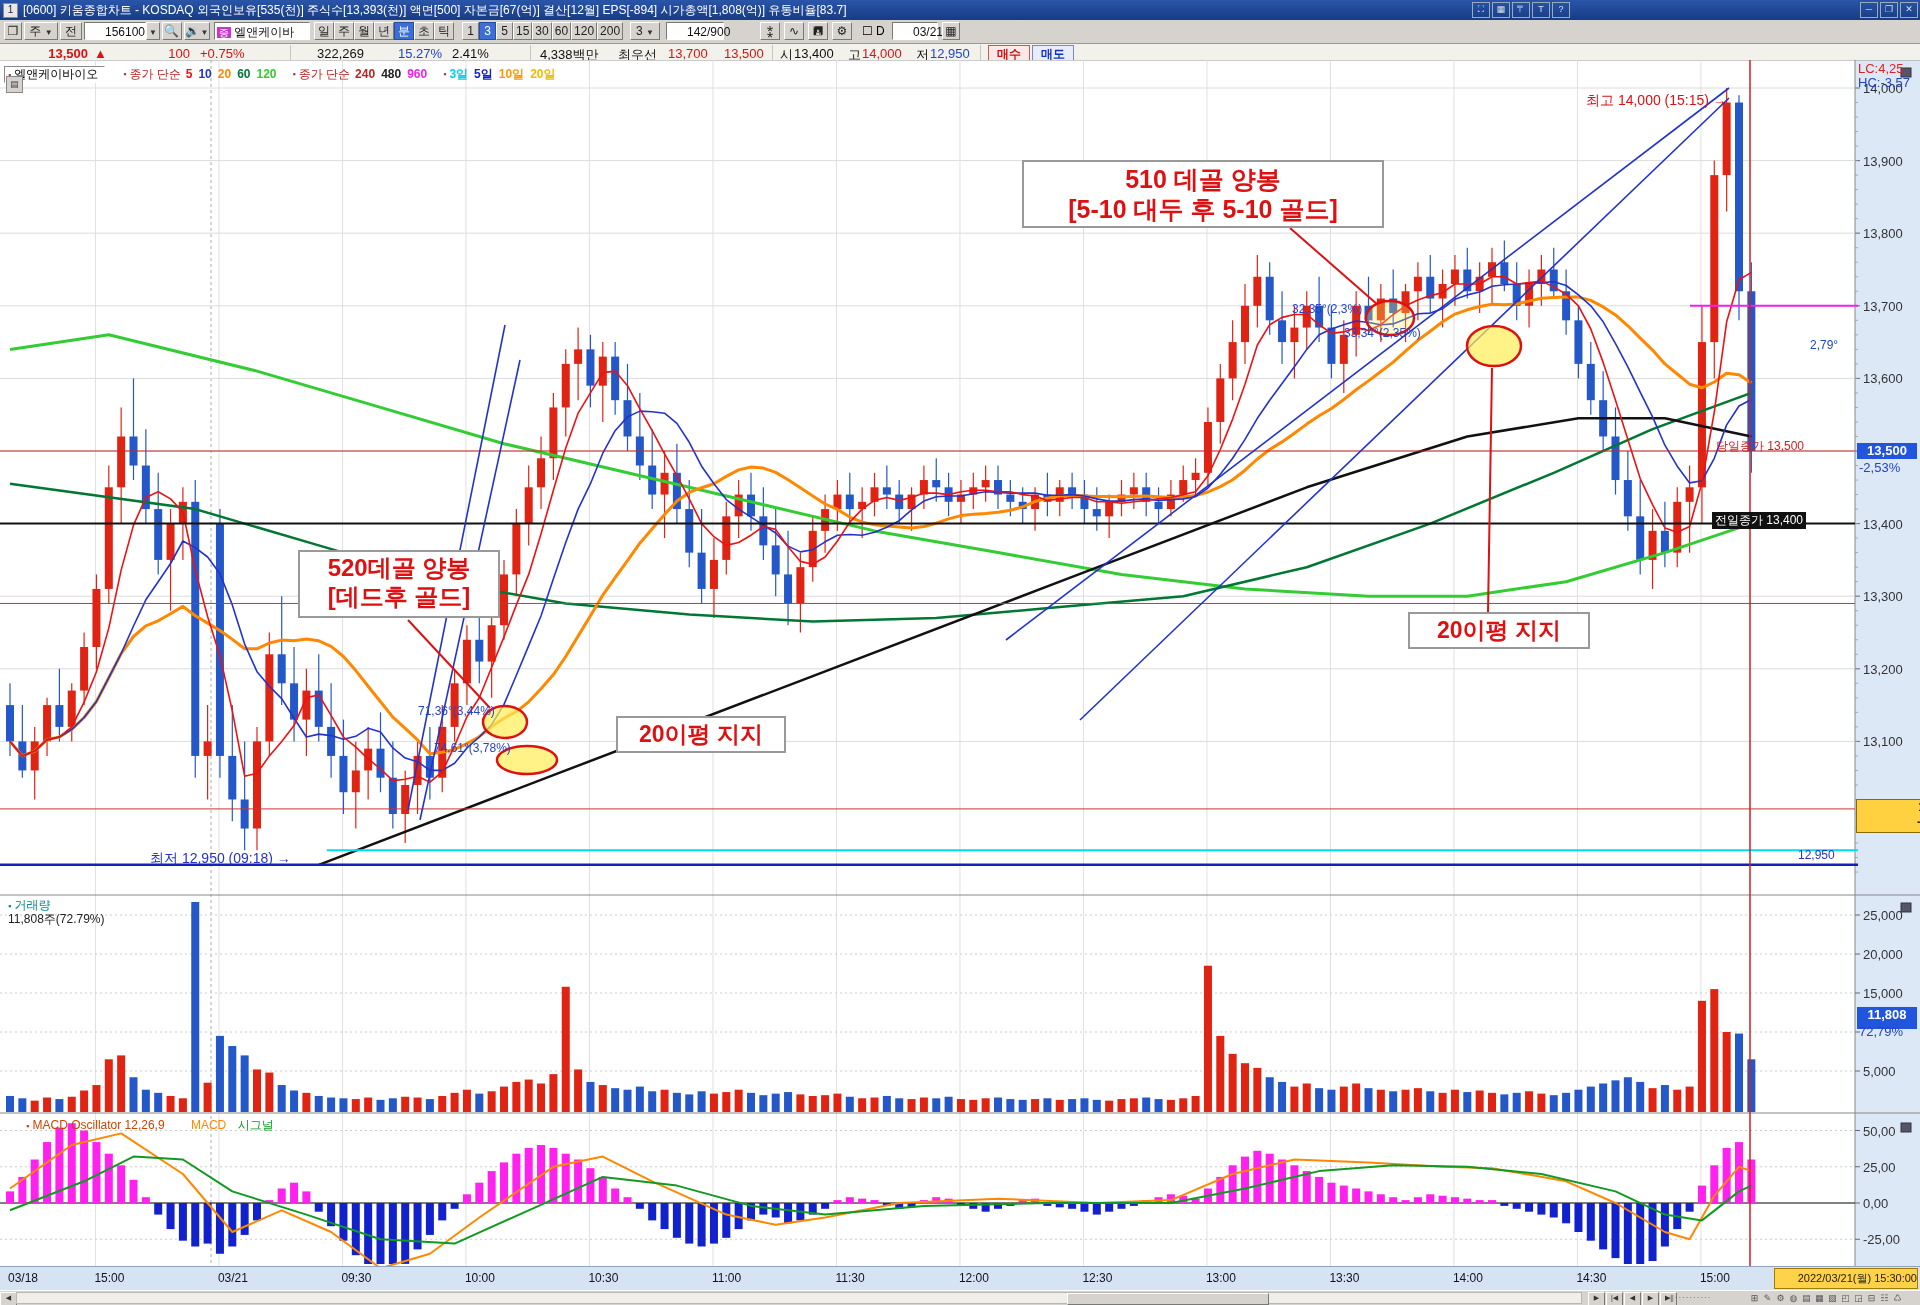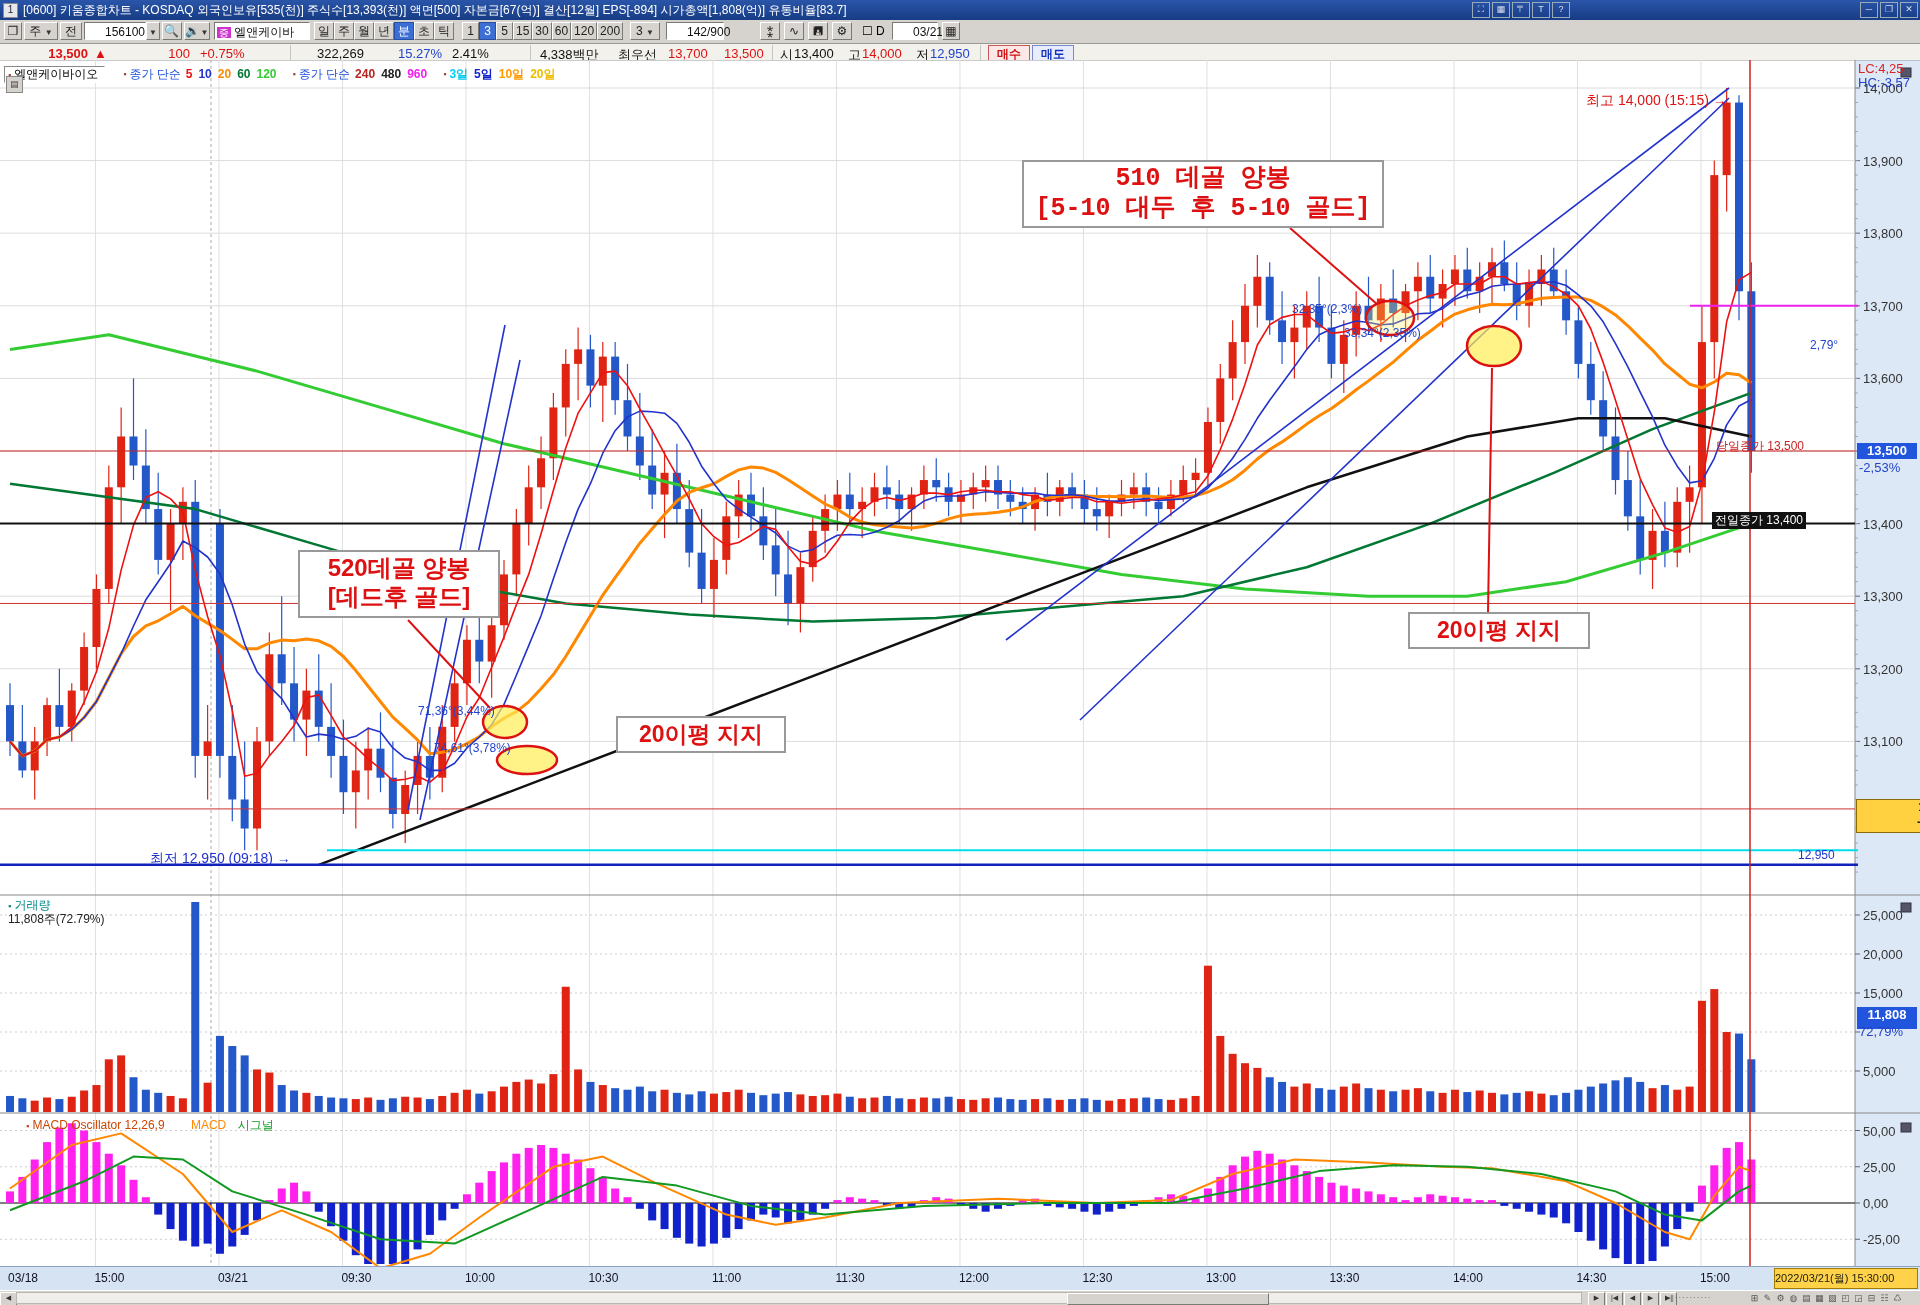--- a/index.html
+++ b/index.html
@@ -23,31 +23,31 @@
   #infobar{left:0;top:44px;width:1920px;height:20px;background:#f2f1ec;border-bottom:1px solid #c0c0ba;font-size:13px;box-sizing:border-box;}
   .iv{position:absolute;top:2px;white-space:nowrap;}
   .red{color:#dd1111;} .blue{color:#2244cc;} .blk{color:#111;}
   .sep{position:absolute;top:1px;width:1px;height:17px;background:#c6c6c0;}
   .trade-btn{position:absolute;top:1px;width:40px;height:17px;font-size:12px;font-weight:bold;text-align:center;line-height:16px;border:1px solid;cursor:pointer;}
   
   #legendrow{left:4px;top:66px;height:16px;display:flex;align-items:center;font-size:12px;white-space:nowrap;background:transparent;}
   #stockbox{border:1px solid;border-color:#8a8a84 #fff #fff #8a8a84;background:#fff;padding:0 6px 0 3px;height:15px;line-height:15px;margin-right:8px;}
   .lgsq{color:#994444;font-size:9px;margin:0 3px 0 10px;}
   .lgitem{margin-right:6px;font-weight:bold;}
-  .lglabel{color:#1d4ed8;margin-right:5px;}
+  .lglabel{color:#b91c1c;margin-right:5px;}
   
   .annbox{background:#fff;border:2px solid #999;color:#dd1111;font-weight:bold;text-align:center;line-height:1.2;}
   .smallblue{color:#2244cc;font-size:12px;white-space:nowrap;}
   
   .axbox{color:#fff;background:#2255dd;font-size:13px;font-weight:bold;text-align:center;line-height:16px;}
   #avgbox{background:#ffd040;border:1px solid #8a6d00;color:#332200;font-size:12px;font-weight:bold;text-align:right;line-height:15px;padding-left:36px;}
   
   #timeaxis{left:0;top:1266px;width:1920px;height:24px;background:#d5e3f3;border-top:1px solid #8fa3c0;box-sizing:border-box;font-size:12px;color:#112;}
   .tlabel{position:absolute;top:4px;white-space:nowrap;}
-  #timebadge{position:absolute;left:1774px;top:1px;width:142px;height:19px;background:#ffd24a;border:1px solid #a07d00;font-size:11px;line-height:18px;text-align:left;color:#221;}
+  #timebadge{position:absolute;left:1774px;top:1px;width:142px;height:19px;background:#ffd24a;border:1px solid #a07d00;font-size:11px;line-height:18px;text-align:right;color:#221;}
   
   #statusbar{left:0;top:1290px;width:1920px;height:15px;background:#d6d3ce;border-top:1px solid #fff;box-sizing:border-box;}
   .sbtn{position:absolute;top:1px;width:15px;height:12px;background:#d6d3ce;border:1px solid;border-color:#fff #7a7a74 #7a7a74 #fff;font-size:7px;line-height:10px;text-align:center;color:#333;cursor:pointer;}
   #sb-track{position:absolute;left:16px;top:1px;width:1566px;height:12px;background:#efeeea;border:1px solid #b8b8b2;box-sizing:border-box;}
   #sb-thumb{position:absolute;left:1050px;top:0;width:200px;height:10px;background:#d6d3ce;border:1px solid;border-color:#fff #7a7a74 #7a7a74 #fff;cursor:pointer;}
   #sb-icons{position:absolute;left:1748px;top:1px;display:flex;}
   .sico{width:13px;height:12px;font-size:9px;line-height:12px;text-align:center;color:#555;cursor:pointer;}
   #slider{position:absolute;left:1668px;top:3px;width:76px;height:8px;color:#666;font-size:8px;line-height:8px;letter-spacing:1px;}
 </style>
 </head>
@@ -889,21 +889,21 @@
   <div class="abs" style="left:6px;top:76px;width:15px;height:15px;background:#d6d3ce;border:1px solid #888;font-size:9px;line-height:14px;text-align:center;color:#444;">▤</div>
 
   <div class="abs" style="left:8px;top:897px;font-size:12px;color:#008888;"><span style="font-size:9px;">▪</span> <span>거래량</span></div>
   <div class="abs" style="left:8px;top:911px;font-size:12px;color:#222;">11,808주(72.79%)</div>
   <div class="abs" style="left:8px;top:1117px;font-size:12px;">
     <span style="color:#cc4400;margin-left:18px;"><span style="font-size:9px;">▪</span> <span>MACD Oscillator 12,26,9</span></span>
     <span style="color:#ff8800;margin-left:23px;">MACD</span>
     <span style="color:#119922;margin-left:8px;">시그널</span>
   </div>
 
-  <div class="annbox abs" style="left:1022px;top:160px;width:358px;height:62px;font-size:25px;padding-top:2px;font-family:Liberation Mono, monospace;">
+  <div class="annbox abs" style="left:1022px;top:160px;width:358px;height:62px;font-size:25px;padding-top:2px;">
     <div>510 데골 양봉</div>
       <div>[5-10 대두 후 5-10 골드]</div>
   </div>
   <div class="annbox abs" style="left:298px;top:550px;width:198px;height:62px;font-size:24px;padding-top:2px;">
     <div>520데골 양봉</div>
       <div>[데드후 골드]</div>
   </div>
   <div class="annbox abs" style="left:616px;top:716px;width:166px;height:33px;font-size:23px;line-height:33px;">20이평 지지</div>
   <div class="annbox abs" style="left:1408px;top:612px;width:178px;height:33px;font-size:23px;line-height:33px;">20이평 지지</div>
   <div class="abs" style="left:1586px;top:92px;font-size:14px;color:#dd1111;">최고 14,000 (15:15) →</div>

